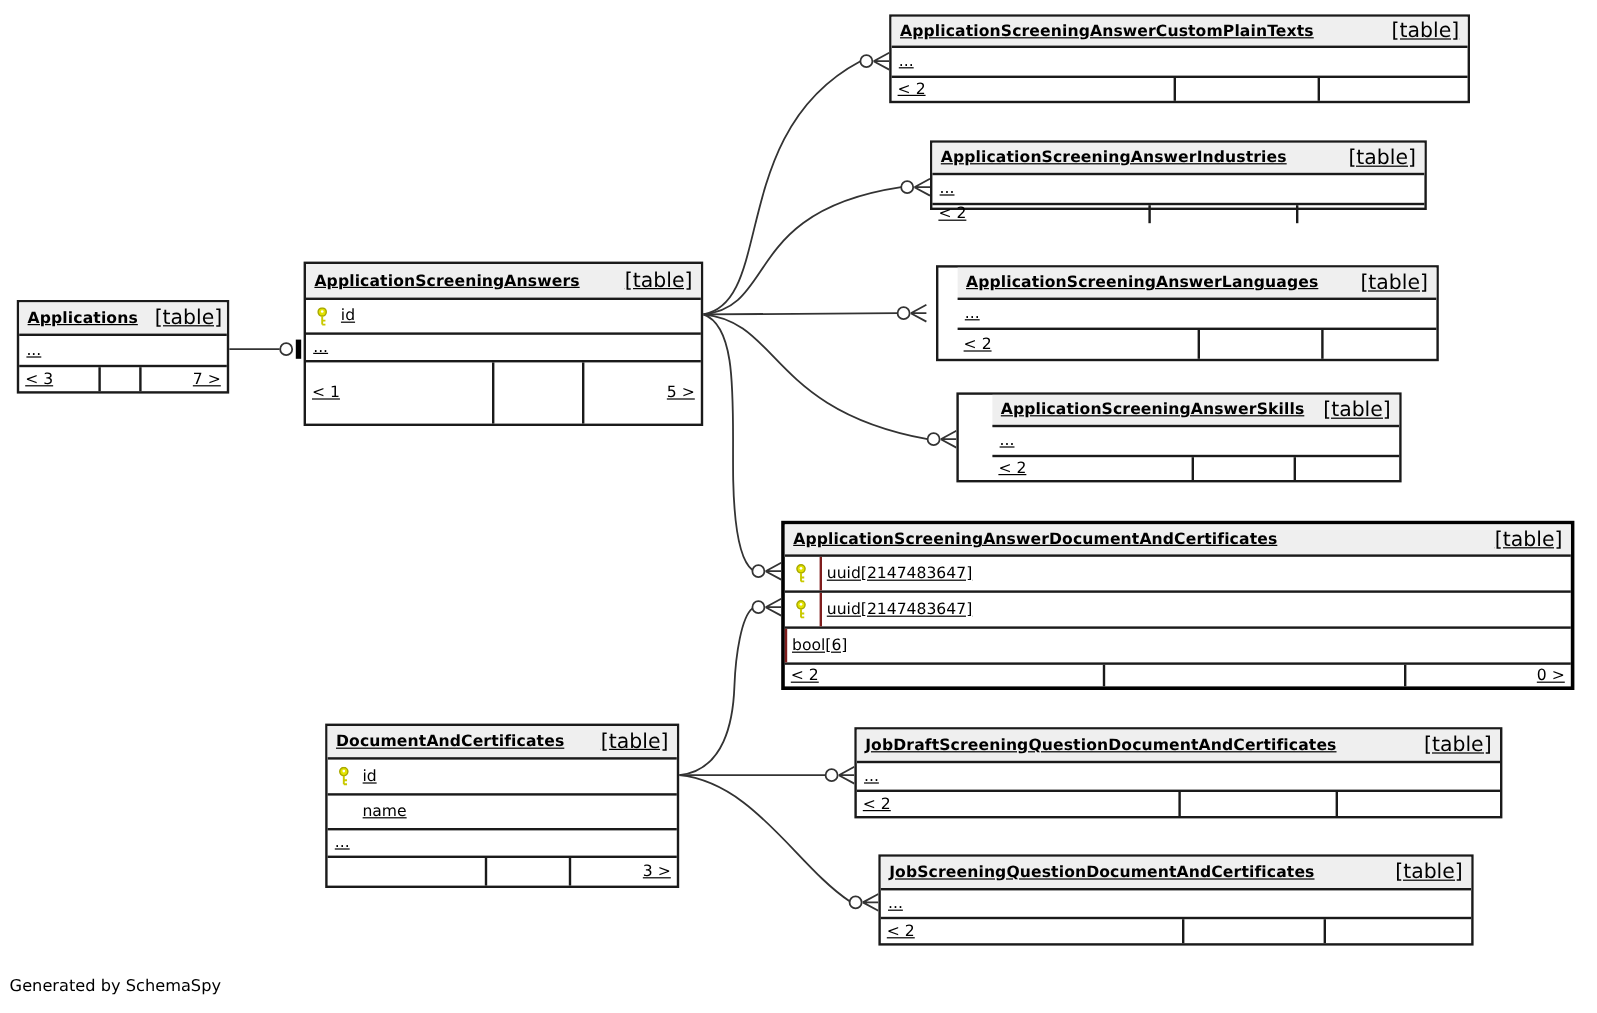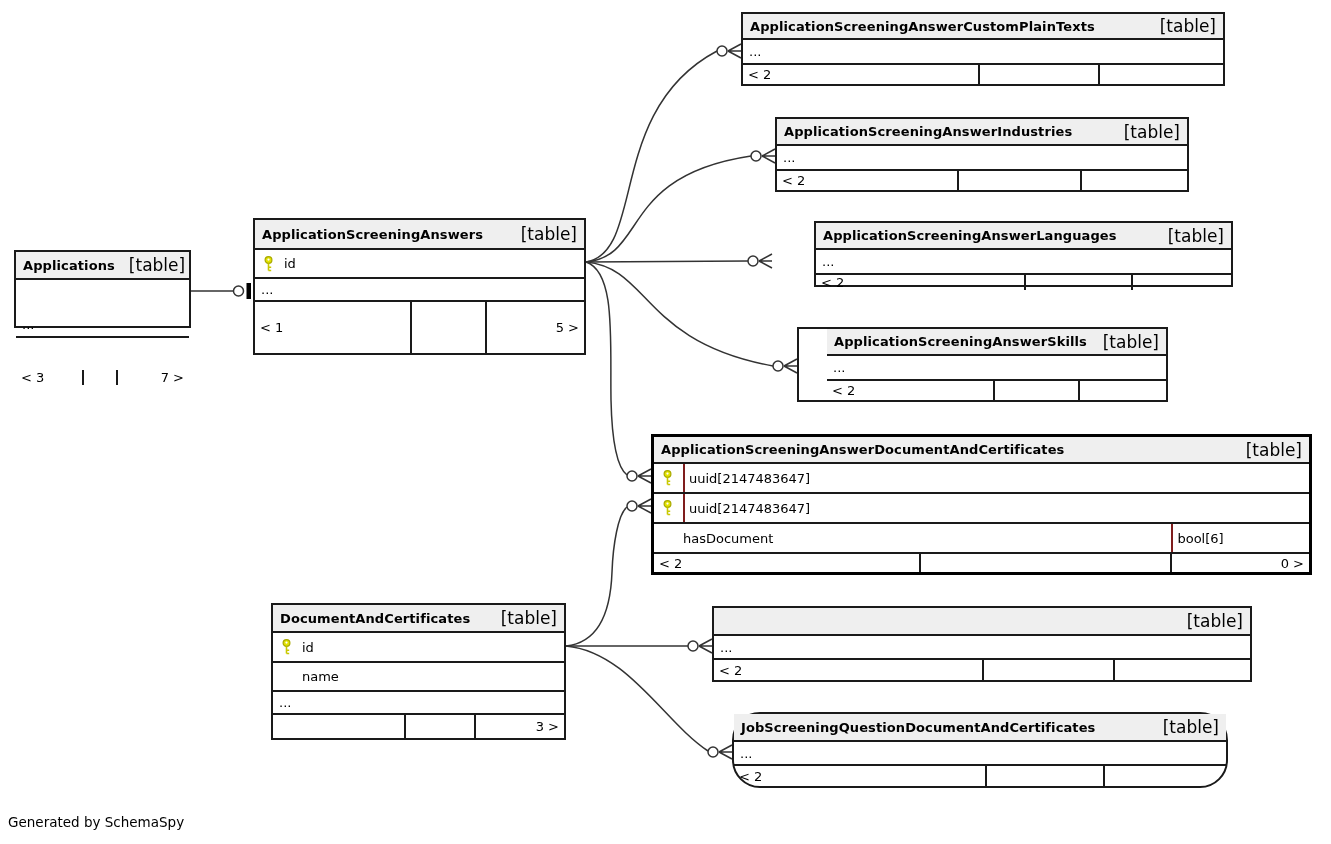--- a/index.html
+++ b/index.html
@@ -5,21 +5,21 @@
   html,body{margin:0;padding:0;}
   body{
     width:1331px;height:844px;position:relative;background:#ffffff;
     font-family:"DejaVu Sans","Liberation Sans",sans-serif;color:#000;
     overflow:hidden;
   }
   #wires{position:absolute;left:0;top:0;z-index:0;}
   .tbox{
     position:absolute;z-index:1;box-sizing:border-box;
     border:2px solid #1a1a1a;background:#fff;
-    display:flex;flex-direction:column;
+    display:flex;flex-direction:column;text-decoration:underline;
   }
   .tbox.main{border:3px solid #000;}
   .hdr{
     background:#efefef;border-bottom:2px solid #1a1a1a;
     display:flex;align-items:center;flex:0 0 auto;
     padding:0 7px;cursor:pointer;
   }
   .title{font-weight:bold;font-size:13px;letter-spacing:.1px;white-space:nowrap;}
   .tag{margin-left:auto;font-size:17px;padding-left:14px;white-space:nowrap;}
   .row{
@@ -36,30 +36,30 @@
   }
   .foot{display:flex;flex:1 1 auto;font-size:13px;}
   .fcell{display:flex;align-items:center;box-sizing:border-box;overflow:hidden;}
   .fcell + .fcell{border-left:2px solid #1a1a1a;}
   .fcell.l{justify-content:flex-start;padding-left:5px;}
   .fcell.r{justify-content:flex-end;padding-right:5px;}
   .note{
     position:absolute;left:8px;top:814px;font-size:13.5px;z-index:1;
   }
   
-  #t-applications {left:14px; top:250px; width:177px; height:78px;gap:32px;}
+  #t-applications {left:14px; top:250px; width:177px; height:78px;}
   #t-asa          {left:253px;top:218px; width:333px; height:137px;}
   #t-cpt          {left:741px;top:12px;  width:484px; height:74px;}
-  #t-ind          {left:775px;top:117px; width:414px; height:75px;}
-  #t-lang         {left:814px;top:221px; width:419px; height:66px;}
+  #t-ind          {left:775px;top:117px; width:414px; height:58px;}
+  #t-lang         {left:780px;top:221px; width:419px; height:80px;padding-left:16px;}
   #t-skills       {left:797px;top:327px; width:371px; height:75px;padding-left:28px;}
   #t-asadc        {left:651px;top:434px; width:661px; height:141px;}
   #t-dc           {left:271px;top:603px; width:295px; height:137px;}
   #t-jobdraft     {left:712px;top:606px; width:540px; height:76px;}
-  #t-job          {left:732px;top:712px; width:496px; height:76px;border-radius:28px;}
+  #t-job          {left:732px;top:712px; width:496px; height:76px;}
 </style>
 </head>
 <body>
 
 <svg id="wires" width="1331" height="844" viewBox="0 0 1331 844">
   <g stroke="#333333" stroke-width="1.5" fill="none">
 
     <g>
       <path d="M191,291 L233,291"></path>
       <circle cx="238.5" cy="291" r="5" fill="#ffffff"></circle>
@@ -223,21 +223,20 @@
   </div>
   <div class="row" style="height:28px">
     <svg class="keyicon" width="12" height="16" viewBox="0 0 12 16">
       <circle cx="5.5" cy="4" r="3.4" fill="#e3e300" stroke="#a9a900" stroke-width="1.2"></circle>
       <circle cx="5.5" cy="3.6" r="1.1" fill="#ffffff" stroke="none"></circle>
       <path d="M5.5 7.4 V14.5 M5.5 11.2 H8.2 M5.5 14.5 H8.2" stroke="#c9c900" stroke-width="1.6" fill="none"></path>
     </svg>
     <span class="cell-type">uuid[2147483647]</span>
   </div>
   <div class="row" style="height:28px">
-    <span class="cell-name noicon">hasDocument</span>
     <span class="cell-type">bool[6]</span>
   </div>
   <div class="foot">
     <div class="fcell l" style="flex:0 0 40.4%">&lt; 2</div>
     <div class="fcell" style="flex:0 0 38.4%"></div>
     <div class="fcell r" style="flex:1">0 &gt;</div>
   </div>
 </div>
 
 <div class="tbox" id="t-dc">
@@ -261,20 +260,21 @@
   </div>
   <div class="foot">
     <div class="fcell l" style="flex:0 0 45%"></div>
     <div class="fcell" style="flex:0 0 24%"></div>
     <div class="fcell r" style="flex:1">3 &gt;</div>
   </div>
 </div>
 
 <div class="tbox" id="t-jobdraft">
   <div class="hdr" style="height:26px">
+    <span class="title">JobDraftScreeningQuestionDocumentAndCertificates</span>
     <span class="tag">[table]</span>
   </div>
   <div class="row ellipsis" style="height:22px">
     <span>...</span>
   </div>
   <div class="foot">
     <div class="fcell l" style="flex:0 0 50%">&lt; 2</div>
     <div class="fcell" style="flex:0 0 24.5%"></div>
     <div class="fcell r" style="flex:1"></div>
   </div>

